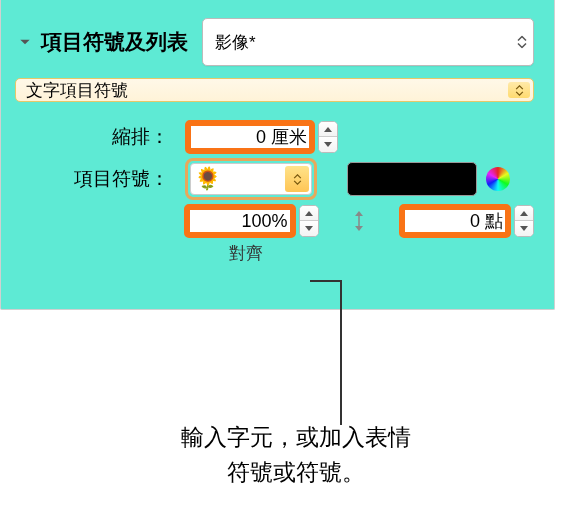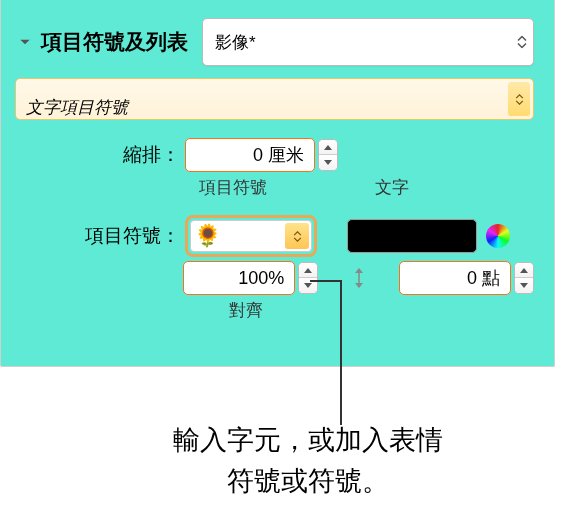--- a/index.html
+++ b/index.html
@@ -59,26 +59,25 @@
       transform: translateY(-50%);
       display: flex;
       flex-direction: column;
       gap: 1px;
     }
     .select-arrows svg { width: 10px; height: 6px; display: block; }
     .yellow-select {
       background: linear-gradient(#fff8e8,#fff3d8);
       border: 1px solid #e6c86a;
       border-radius: 5px;
-      height: 42px;
-      display: flex;
-      align-items: flex-end;
+      height: 24px;
+      display: flex;
+      align-items: flex-start;
       padding: 0 26px 0 10px;
       position: relative;
-      font-style: italic;
     }
     .yellow-select .arrows-box {
       position: absolute;
       right: 3px;
       top: 3px;
       bottom: 3px;
       width: 22px;
       background: linear-gradient(#ffe9a8,#ffdb70);
       border-radius: 3px;
       display: flex;
@@ -92,36 +91,36 @@
       margin-bottom: 18px;
     }
     .control-row {
       display: flex;
       align-items: center;
       margin-bottom: 4px;
     }
     .label-col {
       width: 170px;
       text-align: right;
-      padding-right: 5px;
+      padding-right: 16px;
       font-size: 19px;
     }
     .stepper-group {
       display: flex;
       align-items: center;
     }
     .number-input {
       background: #fff;
-      border: 1px solid #f97316;
+      border: 6px solid #f97316;
       border-radius: 5px;
       height: 34px;
       display: flex;
       align-items: center;
       justify-content: flex-end;
-      padding: 0 10px;
+      padding: 0 2px;
       font-size: 18px;
       min-width: 90px;
     }
     .num-wide { min-width: 130px; }
     .stepper {
       display: flex;
       flex-direction: column;
       margin-left: 3px;
       border: 1px solid #bbb;
       border-radius: 5px;
@@ -218,23 +217,23 @@
     .align-icon {
       width: 22px;
       height: 28px;
       margin: 0 8px;
       display: flex;
       align-items: center;
       justify-content: center;
     }
     .callout {
       position: absolute;
-      left: 148px;
+      left: 136px;
       top: 420px;
-      font-size: 27px;
+      font-size: 23px;
       text-align: center;
       line-height: 1.5;
       width: 320px;
     }
     .callout-line {
       position: absolute;
       left: 340px;
       top: 280px;
       width: 2px;
       height: 145px;
@@ -302,25 +301,20 @@
           </button>
         <button>
             <svg viewBox="0 0 8 5">
               <path d="M0 0 L4 5 L8 0 Z" fill="#555"></path>
             </svg>
           </button>
       </div>
     </div>
     <div class="gap"></div>
   </div>
-  <div class="sublabel-row">
-    <div class="spacer"></div>
-    <div class="sub1">項目符號</div>
-    <div class="sub2">文字</div>
-  </div>
 
   <div class="control-row bullet-row">
     <div class="label-col">項目符號：</div>
     <div class="bullet-select">
       <div class="bullet-inner">
         <div class="flower">
           <span style="font-size:22px;">🌻</span>
         </div>
         <div class="arrows-box2">
           <svg viewBox="0 0 10 6">

